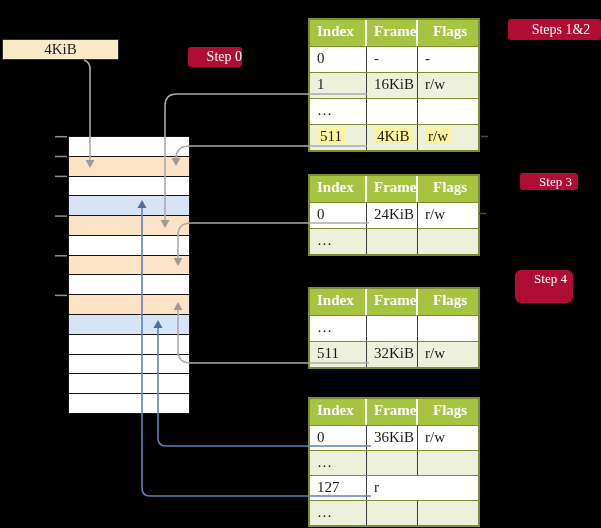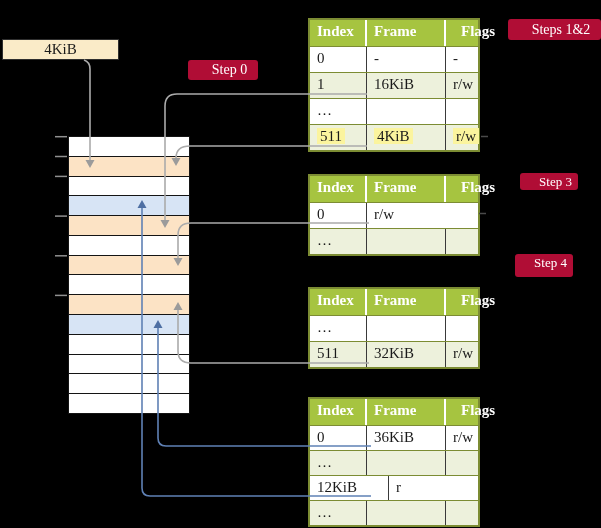--- a/index.html
+++ b/index.html
@@ -26,24 +26,24 @@
     background:var(--cream-box);border:1px solid #2e2e2e;box-sizing:border-box;
     color:#1a1a1a;font-size:15px;text-align:center;line-height:19px;
   }
   
   .badge{
     position:absolute;background:var(--badge-red);color:#fff;
     text-align:center;border-radius:3px;box-sizing:border-box;padding-left:13px;
   }
   .badge-lg{font-size:14px;line-height:20px;}
   .badge-sm{font-size:13px;line-height:17px;}
-  #badge-step0{left:188px;top:60px;width:70px;height:20px;}
+  #badge-step0{left:188px;top:47px;width:54px;height:20px;text-align:right;}
   #badge-steps12{left:508px;top:19px;width:93px;height:21px;line-height:21px;}
   #badge-step3{left:520px;top:157px;width:58px;height:17px;margin-top:16px;}
-  #badge-step4{left:515px;top:254px;width:58px;height:23px;}
+  #badge-step4{left:515px;top:270px;width:58px;height:33px;border-radius:6px;}
   
   .mem-col{
     position:absolute;left:68px;top:136px;width:122px;height:278px;
     border:1.5px solid #141414;box-sizing:border-box;
     display:flex;flex-direction:column;background:#fff;z-index:1;
   }
   .mem-row{flex:1 1 0;border-bottom:1.5px solid #141414;}
   .mem-row:last-child{border-bottom:none;}
   .mem-free{background:var(--frame-free-white);}
   .mem-table{background:var(--frame-table-orange);}
@@ -55,21 +55,21 @@
     background:#fff;z-index:2;font-size:15px;color:#1a1a1a;
   }
   #pt1{top:18px;}  #pt2{top:174px;}  #pt3{top:287px;}  #pt4{top:397px;}
   .pt-header{display:flex;background:var(--header-green);color:#fff;font-weight:bold;height:26px;}
   .pt-header .hcell{box-sizing:border-box;padding:3px 16px 0 7px;border-right:2px solid #fff;}
   .pt-header .hcell:last-child{border-right:none;margin-left:8px;}
   .pt-row{display:flex;height:26px;border-top:1.5px solid var(--olive-border);box-sizing:border-box;}
   #pt4 .pt-row{height:25px;}
   .pt-row .cell{box-sizing:border-box;padding:3px 0 0 7px;border-right:1px solid #3a3a3a;overflow:hidden;}
   .pt-row .cell:last-child{border-right:none;}
-  .c1{width:57px;flex:none;} .c2{width:79px;flex:none;} .c3{width:50px;flex:none;}
+  .c1{width:57px;flex:none;} .c2{width:51px;flex:none;} .c3{width:50px;flex:none;}
   .row-white{background:#fff;} .row-green{background:var(--row-green);}
   .hl{background:var(--yellow-highlight);padding:0 3px;}
   
   .overlay{position:absolute;left:0;top:0;z-index:5;pointer-events:none;}
 </style>
 </head>
 <body>
 
 <div class="canvas">
 
@@ -126,20 +126,21 @@
   </div>
 
   <div class="pt" id="pt2">
     <div class="pt-header">
       <div class="hcell c1">Index</div>
       <div class="hcell c2">Frame</div>
       <div class="hcell c3">Flags</div>
     </div>
     <div class="pt-row row-white">
       <div class="cell c1"><span>0</span></div>
+      <div class="cell c2"><span>24KiB</span></div>
       <div class="cell c3"><span>r/w</span></div>
     </div>
     <div class="pt-row row-green">
       <div class="cell c1"><span>…</span></div>
       <div class="cell c2"><span></span></div>
       <div class="cell c3"><span></span></div>
     </div>
   </div>
 
   <div class="pt" id="pt3">
@@ -170,21 +171,21 @@
       <div class="cell c1"><span>0</span></div>
       <div class="cell c2"><span>36KiB</span></div>
       <div class="cell c3"><span>r/w</span></div>
     </div>
     <div class="pt-row row-green">
       <div class="cell c1"><span>…</span></div>
       <div class="cell c2"><span></span></div>
       <div class="cell c3"><span></span></div>
     </div>
     <div class="pt-row row-white">
-      <div class="cell c2"><span>12KiB</span></div>
+      <div class="cell c1"><span>127</span></div>
       <div class="cell c3"><span>r</span></div>
     </div>
     <div class="pt-row row-green">
       <div class="cell c1"><span>…</span></div>
       <div class="cell c2"><span></span></div>
       <div class="cell c3"><span></span></div>
     </div>
   </div>
 
   <svg class="overlay" width="601" height="528" viewBox="0 0 601 528">

